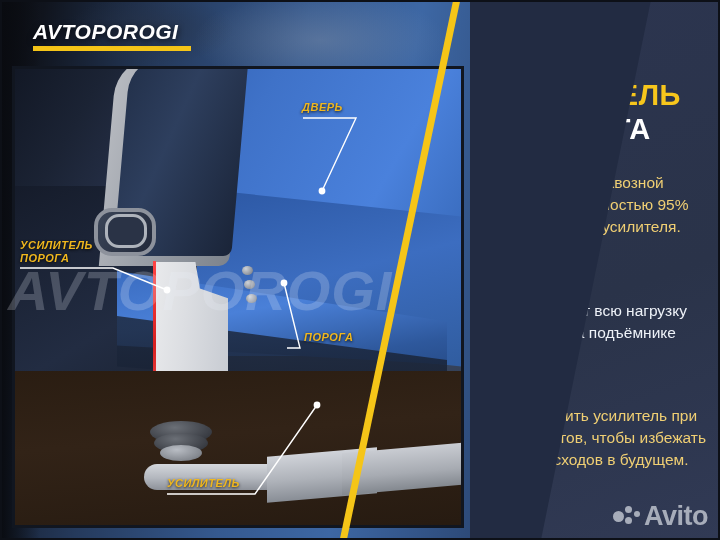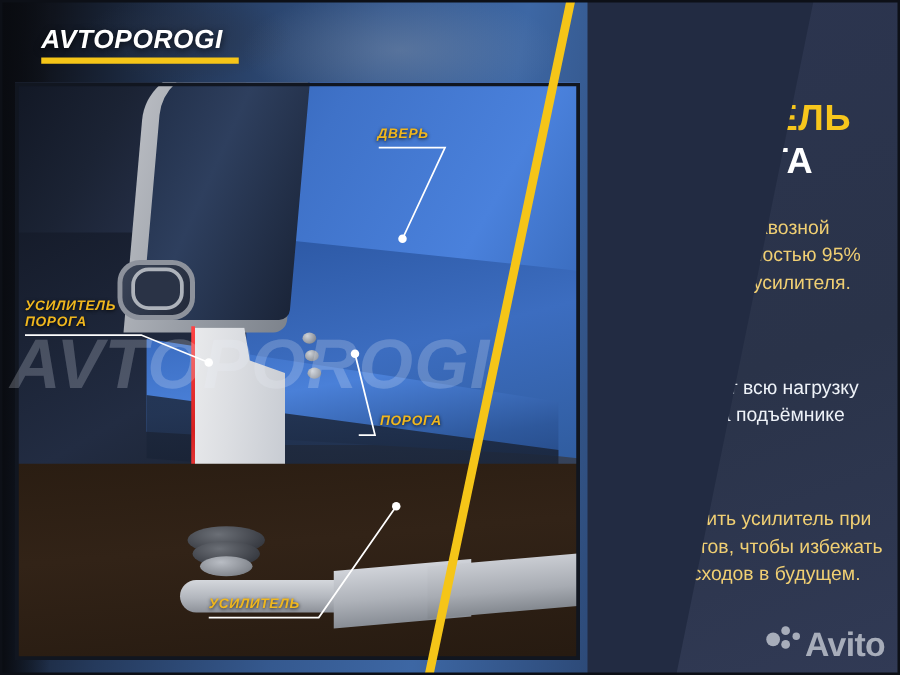--- a/index.html
+++ b/index.html
@@ -195,21 +195,21 @@
   }
   .p-gold{color:#f0cf73;}
   .p-white{color:#eef2f8;}
   .p1{top:172px;}
   .p2{top:300px;}
   .p3{top:405px;}
 
   
   .avito{
     position:absolute;right:12px;bottom:8px;
-    display:flex;align-items:flex-start;gap:5px;
+    display:flex;align-items:center;gap:5px;
     opacity:.72;
   }
   .avito-dots{position:relative;width:26px;height:22px;}
   .avito-dots i{position:absolute;border-radius:50%;background:#d6dae2;display:block;}
   .d1{width:11px;height:11px;left:0;top:5px;}
   .d2{width:7px;height:7px;left:12px;top:0px;}
   .d3{width:7px;height:7px;left:12px;top:11px;}
   .d4{width:6px;height:6px;left:21px;top:5px;}
   .avito-word{
     font-size:27px;font-weight:bold;color:#d6dae2;letter-spacing:-.5px;

